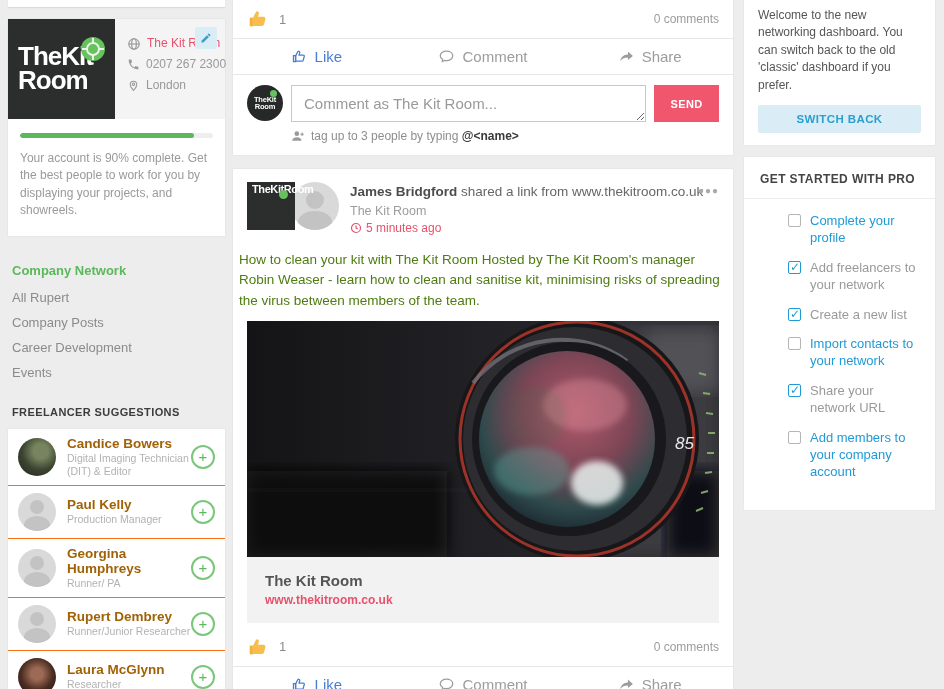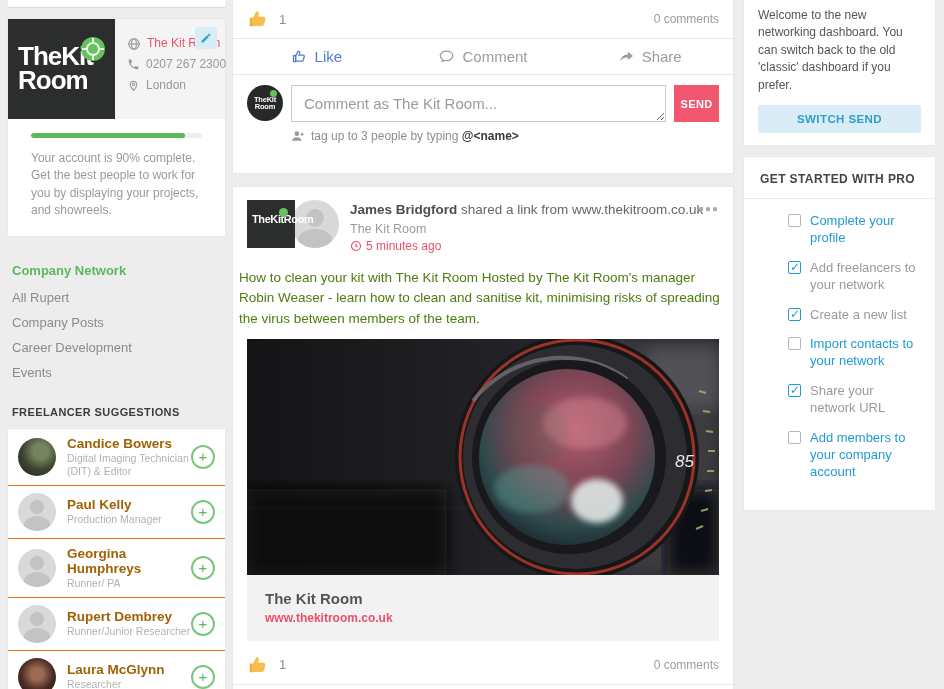--- a/index.html
+++ b/index.html
@@ -27,21 +27,21 @@
   }
   .logo-big .crosshair { position:absolute; top:17px; left:72px; }
   .contact { padding:14px 6px 0 12px; font-size:12px; line-height:1.75; color:#999; }
   .contact .row { display:flex; align-items:center; gap:6px; white-space:nowrap; }
   .contact .row .co-name { color:#e9506b; }
   .edit-btn {
     position:absolute; top:8px; right:8px; width:22px; height:22px; border:0;
     background:#d9edf7; border-radius:3px; cursor:pointer; display:flex;
     align-items:center; justify-content:center;
   }
-  .profile-body { padding:14px 23px 16px; }
+  .profile-body { padding:14px 12px 16px; }
   .progress-track { height:5px; background:#eee; border-radius:3px; overflow:hidden; }
   .progress-fill { height:5px; background:#5cb85c; border-radius:3px; }
   .progress-text { margin-top:12px; font-size:12px; line-height:1.45; color:#9a9a9a; }
 
   .nav { margin:27px 0 0 4px; }
   .nav-title { color:#5cb85c; font-weight:700; font-size:13px; margin-bottom:12px; }
   .nav a { display:block; color:#8b8b8b; text-decoration:none; font-size:13px; margin-bottom:10px; cursor:pointer; }
 
   .fl-header { margin:26px 0 11px 4px; font-size:11px; font-weight:700; color:#3c3c3c; letter-spacing:.4px; }
   .fl-card { background:#fff; box-shadow:0 0 1px rgba(0,0,0,.15); }
@@ -82,31 +82,31 @@
     font-size:7.5px; font-weight:700; line-height:1; display:flex; flex-direction:column;
     align-items:center; justify-content:center; letter-spacing:-.2px; position:relative; overflow:hidden;
   }
   .mini-logo i { position:absolute; top:5px; right:6px; width:7px; height:7px; border-radius:50%; background:#67c15e; }
   .comment-input {
     flex:1; height:37px; border:1px solid #c9c9c9; padding:9px 12px; font-size:15px;
     font-family:inherit; color:#444; resize:both; overflow:hidden; border-radius:0;
   }
   .comment-input::placeholder { color:#9a9a9a; }
   .send-btn {
-    width:45px; height:37px; border:0; background:#f0566e; color:#fff; font-weight:700;
+    width:65px; height:37px; border:0; background:#f0566e; color:#fff; font-weight:700;
     font-size:11px; letter-spacing:.4px; cursor:pointer; flex:none;
   }
-  .tag-hint { display:flex; align-items:center; gap:6px; padding:7px 14px 30px 58px; font-size:12px; color:#8e8e8e; }
+  .tag-hint { display:flex; align-items:center; gap:6px; padding:7px 14px 12px 58px; font-size:12px; color:#8e8e8e; }
   .tag-hint b { color:#3a3a3a; font-weight:700; }
 
   .post-head { display:flex; padding:13px 14px 10px; position:relative; }
   .logo-sq {
     width:48px; height:48px; background:#2b2e2d; color:#fff; flex:none; z-index:1;
     font-weight:700; font-size:11px; line-height:.95; letter-spacing:-.4px;
-    padding:14px 0 0 5px; position:relative;
+    padding:2px 0 0 5px; position:relative;
   }
   .logo-sq i { position:absolute; top:8px; right:7px; width:9px; height:9px; border-radius:50%; background:#67c15e; }
   .head-avatar { width:48px; height:48px; border-radius:50%; background:#d9d9d9; margin-left:-4px; flex:none; position:relative; overflow:hidden; }
   .head-avatar::before { content:""; position:absolute; top:9px; left:15px; width:18px; height:18px; border-radius:50%; background:#c3c3c3; }
   .head-avatar::after  { content:""; position:absolute; top:29px; left:7px; width:34px; height:22px; border-radius:50% 50% 0 0; background:#c3c3c3; }
   .head-info { margin-left:11px; line-height:1.45; }
   .head-line1 { font-size:13.5px; color:#666; }
   .head-line1 b { color:#4d4d4d; font-weight:700; }
   .head-company { font-size:12.5px; color:#9c9c9c; }
   .head-time { font-size:12px; color:#e9506b; display:flex; align-items:center; gap:4px; }
@@ -444,21 +444,21 @@
           <span>Share</span>
         </button>
       </div>
 
     </div>
   </div>
 
   <div class="col-right">
     <div class="welcome-card card">
       <p class="welcome-text">Welcome to the new networking dashboard. You can switch back to the old 'classic' dashboard if you prefer.</p>
-      <button class="switch-btn">SWITCH SEND</button>
+      <button class="switch-btn">SWITCH BACK</button>
     </div>
 
     <div class="pro-card card">
       <div class="pro-header">GET STARTED WITH PRO</div>
       <ul class="pro-list">
         <li class="pro-item">
           <span class="pro-box"></span>
           <a class="pro-label">Complete your profile</a>
         </li>
         <li class="pro-item checked">

